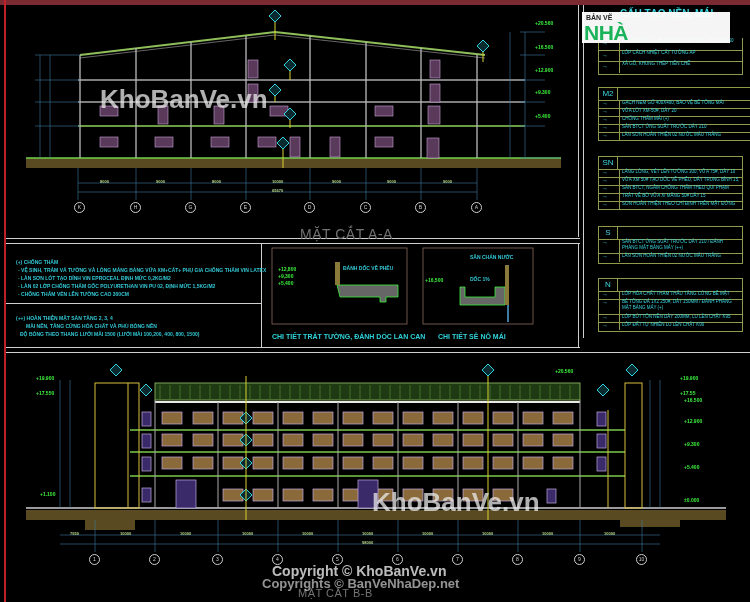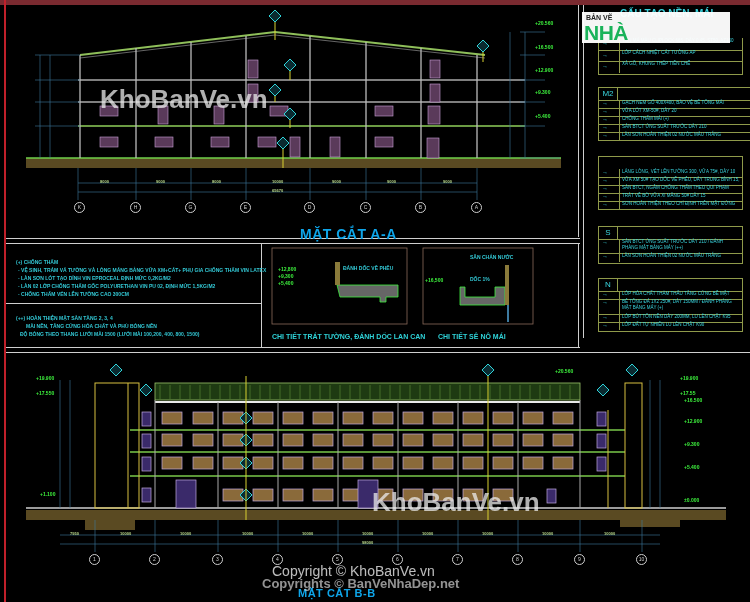--- a/index.html
+++ b/index.html
@@ -2,33 +2,33 @@
 <html><head>
 <meta charset="utf-8">
 <style>
   html, body { margin:0; padding:0; background:#000; }
   body { width:750px; height:602px; position:relative; overflow:hidden; font-family:"Liberation Sans", sans-serif; }
   .frame-top { position:absolute; left:0; top:0; width:750px; height:5px; background:#7a2a30; }
   .frame-left { position:absolute; left:4px; top:0; width:2px; height:602px; background:#c0202a; }
   .frame-line { position:absolute; background:#cfcfcf; }
   svg { position:absolute; left:0; top:0; }
   .t { position:absolute; white-space:nowrap;font-weight:bold; }
-  .title-main { color:#0ea5e9; font-weight:bold; font-size:14px; letter-spacing:0.5px; }
+  .title-main { color:#737373; font-weight:normal; font-size:14px; letter-spacing:0.5px; }
   .note { color:#33c9d6; font-size:5px; line-height:8px; }
   .detail-cap { color:#2fd3d9; font-size:7px; font-weight:bold; }
   .legend-box { position:absolute; border:1px solid #8f9a4a; }
   .legend-head { position:absolute; left:0; top:0; height:12px; width:100%; border-bottom:1px solid #8f9a4a; }
   .legend-code { position:absolute; left:0; top:0; width:18px; height:12px; border-right:1px solid #8f9a4a; color:#3ad6e0; font-size:8px; text-align:center; line-height:12px; }
   .legend-row { position:absolute; left:0; width:100%; border-bottom:1px solid #8f9a4a; }
   .legend-arrow { position:absolute; left:3px; color:#3ad6e0; font-size:6px; }
   .legend-text { position:absolute; left:20px; color:#3ad6e0; font-size:4.5px; line-height:6px; border-left:1px solid #8f9a4a; padding-left:2px; height:100%; }
   .elev { color:#3df03d; font-size:5px; }
   .dim { color:#b8d88a; font-size:4px; }
   .wm1 { color:rgba(235,235,235,0.75); font-size:26px; font-weight:bold; }
-  .wm2 { color:rgba(235,235,235,0.8); font-size:14px; font-weight:normal; }
+  .wm2 { color:rgba(235,235,235,0.8); font-size:14px; font-weight:bold; }
   .wm3 { color:rgba(210,210,210,0.7); font-size:13px; }
   .logo { position:absolute; left:582px; top:12px; width:148px; height:31px; background:rgba(255,255,255,0.96); }
   .logo-small { position:absolute; left:4px; top:2px; font-size:7px; color:#222; font-weight:bold; }
   .logo-big { position:absolute; left:2px; top:9px; font-size:21px; color:#1ab35a; font-weight:bold; letter-spacing:-0.5px; }
   .logo-big2 { position:absolute; left:67px; top:9px; font-size:21px; color:#111; letter-spacing:-0.5px; }
   .grid-bubble { position:absolute; width:9px; height:9px; border:1px solid #cfcfcf; border-radius:50%; color:#cfcfcf; font-size:5px; text-align:center; line-height:9px; }
 </style>
 </head>
 <body>
 
@@ -400,20 +400,23 @@
       <span class="legend-arrow">→</span>
       <span class="legend-text">SÀN BTCT ỨNG SUẤT TRƯỚC DÀY 210</span>
     </div>
   <div class="legend-row" style="top:44px;height:8px;border-bottom:none;">
       <span class="legend-arrow">→</span>
       <span class="legend-text">LÀN SƠN HOÀN THIỆN 02 NƯỚC MÀU TRẮNG</span>
     </div>
 </div>
 
 <div class="legend-box" style="left:598px;top:156px;width:143px;height:52px;">
+  <div class="legend-head">
+      <span class="legend-code">SN</span>
+    </div>
   <div class="legend-row" style="top:12px;height:8px;">
       <span class="legend-arrow">→</span>
       <span class="legend-text">LÁNG LÒNG, VÉT LÊN TƯỜNG 300, VỮA 75#, DÀY 10</span>
     </div>
   <div class="legend-row" style="top:20px;height:8px;">
       <span class="legend-arrow">→</span>
       <span class="legend-text">VỮA XM 50# TẠO DỐC VỀ PHỄU, DÀY TRUNG BÌNH 15,</span>
     </div>
   <div class="legend-row" style="top:28px;height:8px;">
       <span class="legend-arrow">→</span>

